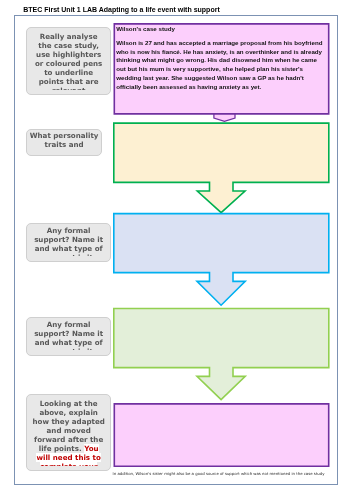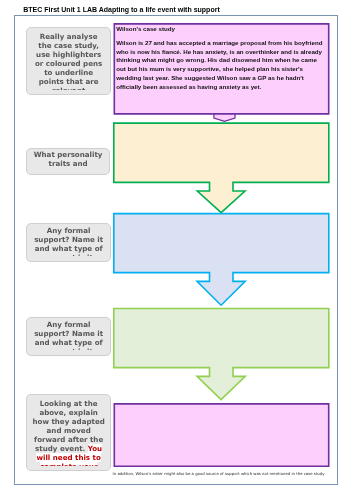--- a/index.html
+++ b/index.html
@@ -28,31 +28,31 @@
 </head>
 <body>
 
 <div id="page">
   <div class="doc-title">BTEC First Unit 1 LAB Adapting to a life event with support</div>
   <div class="sheet"></div>
 
   <div class="lbox" id="lb1" style="left: 26.1px; top: 27.1px; width: 85.1px; height: 67.7px; font-size: 7.1px; line-height: 9.07px; padding-top: 3.9px;">
     <div class="inner" style="width: 72px; height: 58.5px;">Really analyse the case study, use highlighters or coloured pens to underline points that are relevant</div>
   </div>
-  <div class="lbox" id="lb2" style="left: 26.1px; top: 129.3px; width: 84px; height: 26.4px; font-size: 7.1px; line-height: 9.07px; padding-top: 0.7px; margin-top: 19px;">
+  <div class="lbox" id="lb2" style="left: 26.1px; top: 129.3px; width: 76px; height: 26.4px; font-size: 7.1px; line-height: 9.07px; padding-top: 0.7px;">
     <div class="inner" style="width: 72px; height: 21.7px;">What personality traits and</div>
   </div>
   <div class="lbox" id="lb3" style="left: 26.1px; top: 223.3px; width: 85.1px; height: 38.7px; font-size: 7.1px; line-height: 9.07px; padding-top: 1.6px;">
     <div class="inner" style="width: 72px; height: 30.6px;">Any formal support? Name it and what type of support is it</div>
   </div>
   <div class="lbox" id="lb4" style="left: 26.1px; top: 317.2px; width: 85.1px; height: 38.8px; font-size: 7.1px; line-height: 9.07px; padding-top: 1.6px;">
     <div class="inner" style="width: 72px; height: 30.7px;">Any formal support? Name it and what type of support is it</div>
   </div>
   <div class="lbox" id="lb5" style="left: 26.1px; top: 393.9px; width: 85.1px; height: 76.8px; font-size: 7.1px; line-height: 9.07px; padding-top: 3.7px;">
-    <div class="inner" style="width: 75px; height: 67.4px;"><span>Looking at the above, explain how they adapted and moved forward after the study event. </span><span class="hl">You will need this to </span><span class="hl">complete your</span></div>
+    <div class="inner" style="width: 75px; height: 67.4px;"><span>Looking at the above, explain how they adapted and moved forward after the life points. </span><span class="hl">You will need this to </span><span class="hl">complete your</span></div>
   </div>
 
   <svg id="flowsvg" width="353" height="500" viewBox="0 0 353 500" style="position:absolute;left:0;top:0;">
       <polygon points="213.90,111.00 235.00,111.00 235.00,118.10 224.45,121.30 213.90,118.10" fill="#fccffc" stroke="#7030a0" stroke-width="1.25" stroke-linejoin="miter"></polygon>
       <path d="M114.3 23.9 L328.7 23.9 L328.7 113.9 L114.3 113.9 Z" fill="#fccffc" stroke="#7030a0" stroke-width="1.6" stroke-linejoin="miter"></path>
       <path d="M113.8 123.1 L328.8 123.1 L328.8 182.39999999999998 L233 182.39999999999998 L233 191 L245 191 L221.15 212.6 L197.3 191 L209.5 191 L209.5 182.39999999999998 L113.8 182.39999999999998 Z" fill="#fdf0d2" stroke="#00b050" stroke-width="1.6" stroke-linejoin="miter"></path>
       <path d="M113.8 213.6 L328.8 213.6 L328.8 272.6 L233 272.6 L233 281.4 L245.2 281.4 L221.10 305.2 L197 281.4 L209.5 281.4 L209.5 272.6 L113.8 272.6 Z" fill="#dae1f3" stroke="#00b0f0" stroke-width="1.6" stroke-linejoin="miter"></path>
       <path d="M113.8 308.5 L328.8 308.5 L328.8 367.6 L233 367.6 L233 376.4 L245.2 376.4 L221.10 399.6 L197 376.4 L209.5 376.4 L209.5 367.6 L113.8 367.6 Z" fill="#e3efd9" stroke="#92d050" stroke-width="1.6" stroke-linejoin="miter"></path>
       <path d="M114.3 403.9 L328.7 403.9 L328.7 466.2 L114.3 466.2 Z" fill="#fccffc" stroke="#7030a0" stroke-width="1.6" stroke-linejoin="miter"></path>
     </svg>

